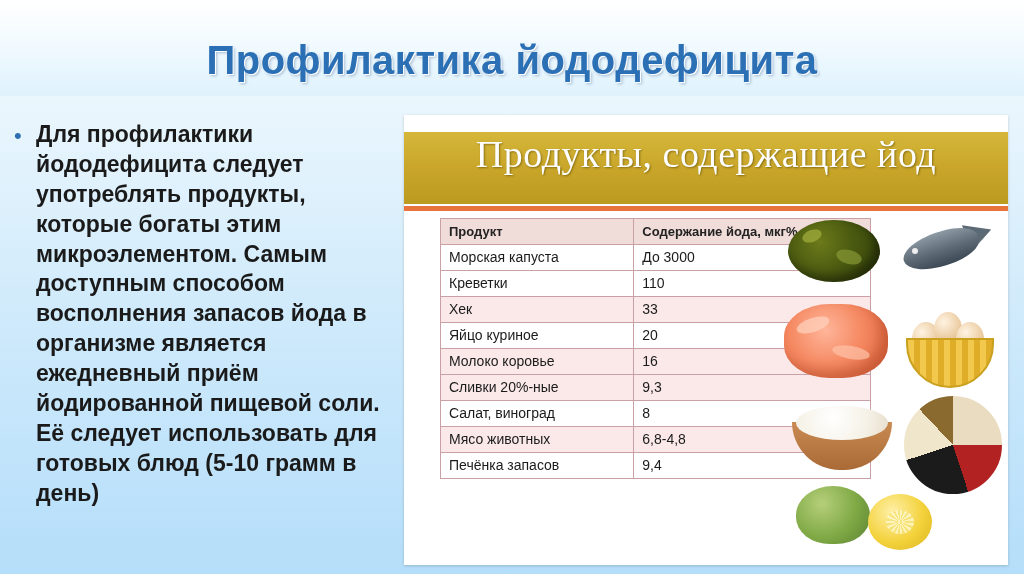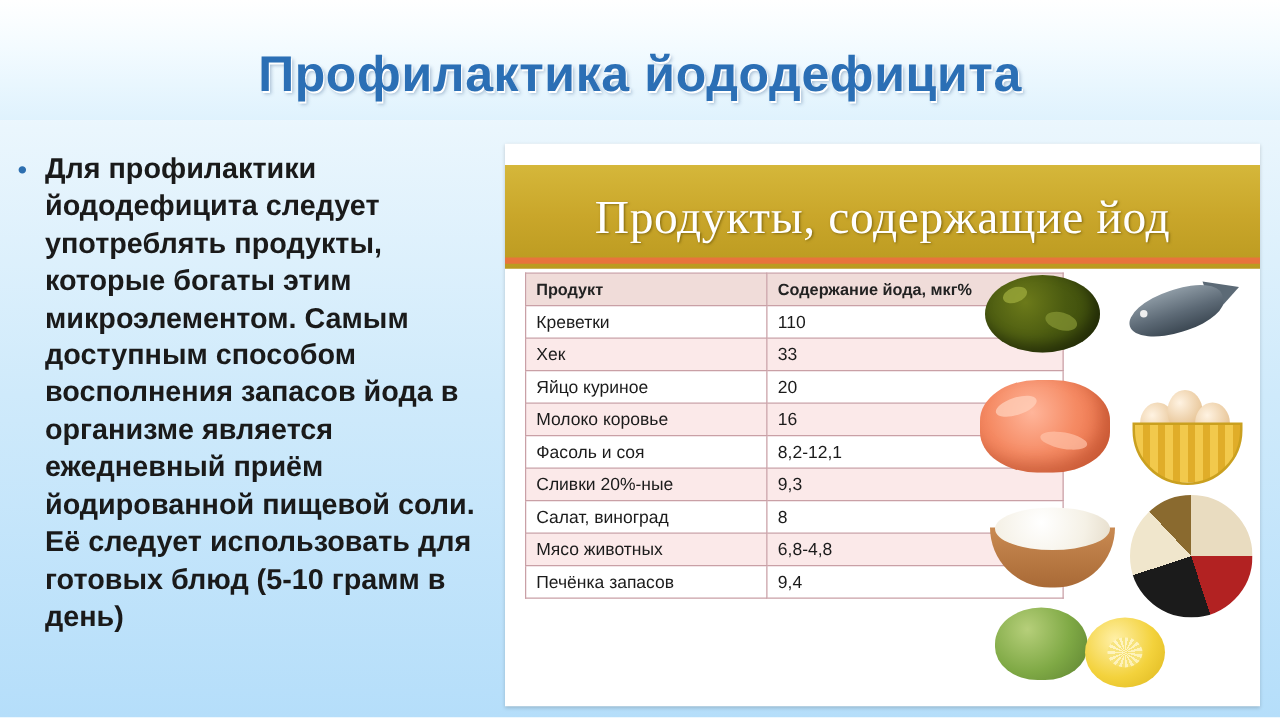--- a/index.html
+++ b/index.html
@@ -42,37 +42,37 @@
     color:#1a1a1a;font-weight:bold;
     font-family:"Liberation Sans", sans-serif;
   }
   
   .card{
     position:absolute;left:404px;top:115px;width:604px;height:450px;
     background:#ffffff;
     box-shadow:0 1px 3px rgba(0,0,0,.18);
   }
   .card-header{
-    position:absolute;left:404px;top:132px;width:604px;height:83px;
+    position:absolute;left:404px;top:132px;width:604px;height:72px;
     background:linear-gradient(180deg,#d5b73a 0%,#c9a62a 50%,#bb9a20 100%);
-    display:flex;align-items:center;justify-content:center;
+    display:flex;align-items:flex-start;justify-content:center;
   }
   .card-header-text{
     font-family:"Liberation Serif", serif;
     font-size:38px;color:#ffffff;
     text-shadow:1px 1px 2px rgba(90,70,0,.6);
     letter-spacing:0.5px;
   }
   .card-rule{
     position:absolute;left:404px;top:206px;width:604px;height:5px;
     background:#e8743c;
   }
   
   .tbl{
-    position:absolute;left:420px;top:218px;width:431px;
+    position:absolute;left:440px;top:218px;width:431px;
     border-collapse:collapse;
     font-size:14px;
     font-family:"Liberation Sans", sans-serif;
     color:#1b1b1b;
   }
   .tbl th,.tbl td{
     border:1px solid #c9a0a6;
     padding:5px 8px;
     text-align:left;
     height:15px;
@@ -168,38 +168,38 @@
 
   <table class="tbl">
     <thead>
       <tr>
         <th>Продукт</th>
         <th>Содержание йода, мкг%</th>
       </tr>
     </thead>
     <tbody id="tbody">
         <tr>
+          <td class="col0">Морская капуста</td>
+          <td class="col1">До 3000</td>
+        </tr>
+        <tr>
           <td class="col0">Креветки</td>
           <td class="col1">110</td>
         </tr>
         <tr class="alt">
           <td class="col0">Хек</td>
           <td class="col1">33</td>
         </tr>
         <tr>
           <td class="col0">Яйцо куриное</td>
           <td class="col1">20</td>
         </tr>
         <tr class="alt">
           <td class="col0">Молоко коровье</td>
           <td class="col1">16</td>
-        </tr>
-        <tr>
-          <td class="col0">Фасоль и соя</td>
-          <td class="col1">8,2-12,1</td>
         </tr>
         <tr class="alt">
           <td class="col0">Сливки 20%-ные</td>
           <td class="col1">9,3</td>
         </tr>
         <tr>
           <td class="col0">Салат, виноград</td>
           <td class="col1">8</td>
         </tr>
         <tr class="alt">

